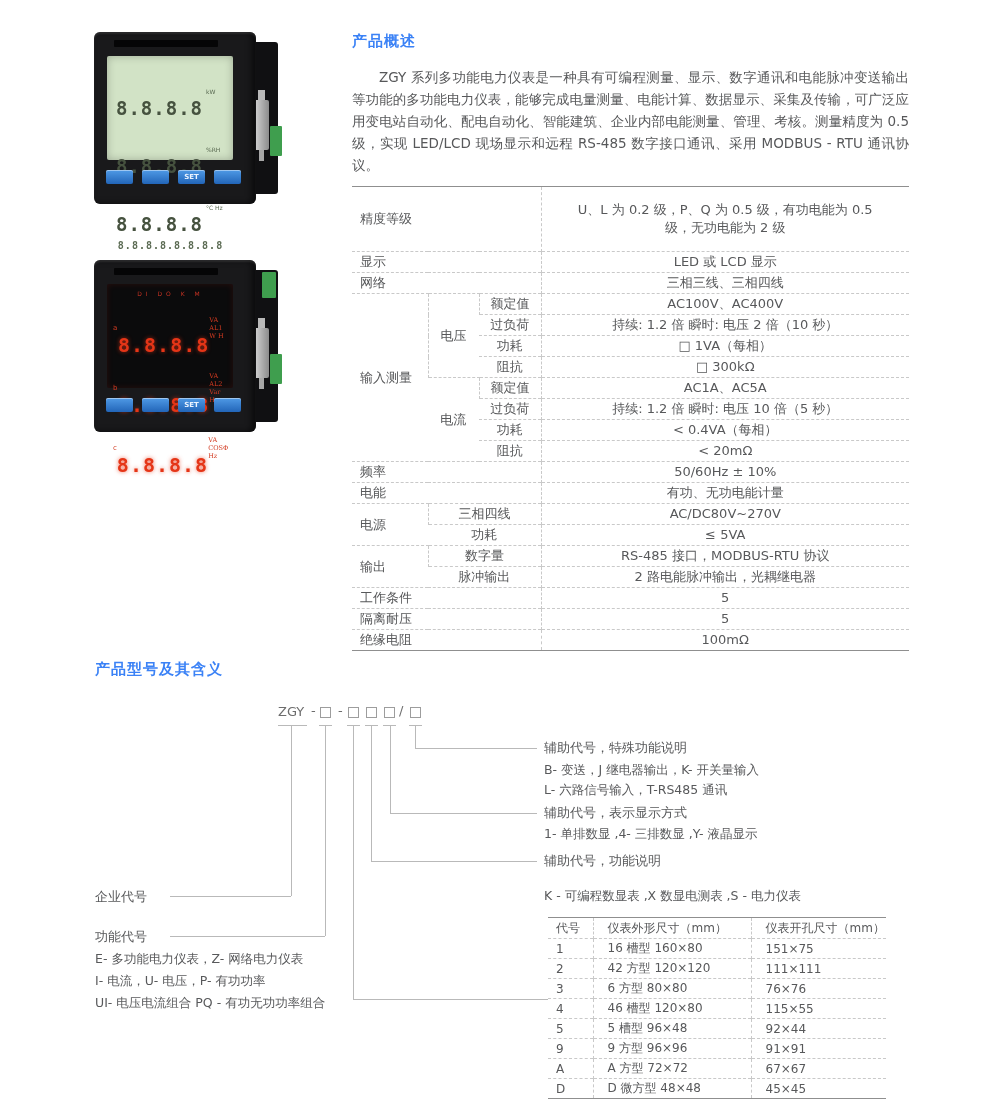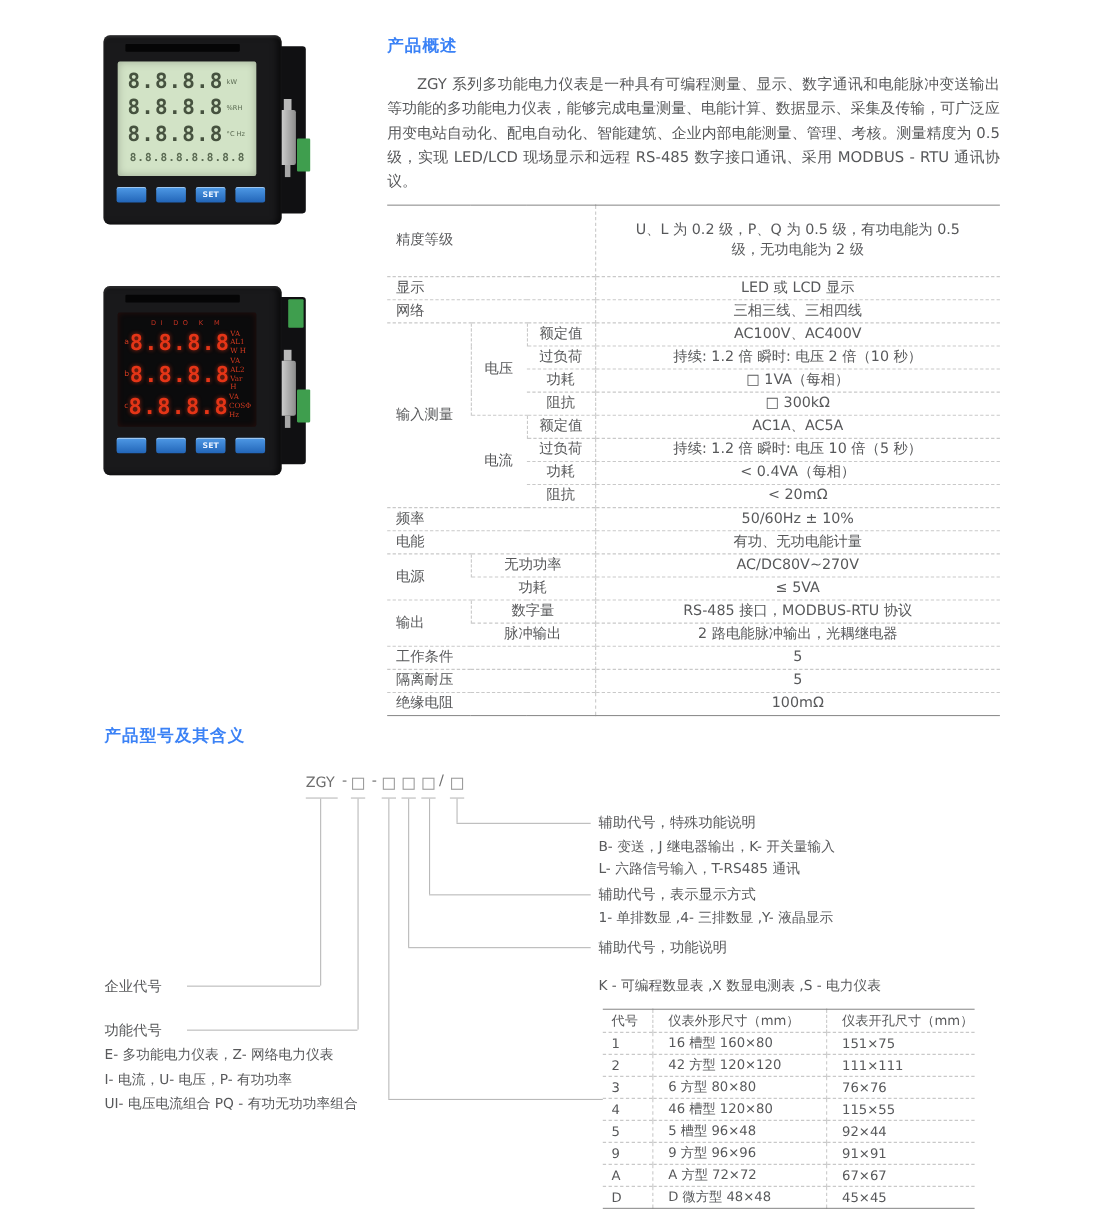--- a/index.html
+++ b/index.html
@@ -63,21 +63,21 @@
              box-shadow:0 -14px 0 -4px #b9b9b9, 0 16px 0 -5px #a7a7a7; }
   .m-term  { position:absolute; left:176px; top:98px; width:12px; height:30px; background:#3f9e4e; border-radius:1px; }
   .m-term2 { position:absolute; left:168px; top:16px; width:14px; height:26px; background:#3f9e4e; border-radius:1px; }
   .m-case  { position:absolute; left:0; top:4px; width:162px; height:172px; background:#19191b;
              border-radius:6px; box-shadow:inset 0 2px 2px rgba(255,255,255,.10), inset -4px 0 6px rgba(0,0,0,.6); }
   .m-vent  { position:absolute; left:20px; top:8px; width:104px; height:7px; background:#050506; border-radius:1px; }
   .m-screen { position:absolute; left:13px; top:24px; width:126px; height:104px; border-radius:2px; padding:6px 5px 4px 6px; }
   .lcd-screen { background:#d2e3c6; box-shadow:inset 0 0 8px rgba(0,0,0,.25); }
   .led-screen { background:#0b0b0c; box-shadow:inset 0 0 6px rgba(255,40,20,.12); }
   .scr-row { display:flex; align-items:center; }
-  .digits { font-family:"DejaVu Sans Mono",monospace; font-weight:bold; }
+  .digits { font-family:"DejaVu Sans Mono",monospace; font-weight:bold;margin-top:34px; }
   .lcd-screen .digits { font-size:19px; line-height:24px; color:#46523f; letter-spacing:1px; flex:1; text-align:center; }
   .lcd-unit { font-size:6px; color:#5a6a52; width:22px; }
   .lcd-bottom { font-family:"DejaVu Sans Mono",monospace; font-weight:bold; font-size:10px;
                 color:#5a6a52; text-align:center; letter-spacing:1px; margin-top:4px; }
   .led-top { font-size:6px; color:#c43222; letter-spacing:4px; text-align:center; margin-bottom:1px; }
   .led-screen .digits { font-size:20px; line-height:26px; color:#e53517; letter-spacing:1px; flex:1; text-align:center;
                         text-shadow:0 0 4px rgba(229,53,23,.7); }
   .led-phase { font-size:7px; color:#d23a20; width:8px; }
   .led-units { width:30px; display:flex; flex-direction:column; justify-content:center; }
   .led-units span { font-size:6.5px; line-height:8px; color:#d23a20; font-family:"DejaVu Serif","Liberation Serif",serif; }
@@ -225,21 +225,21 @@
         <tr>
           <td colspan="3" class="lab">频率</td>
           <td class="val">50/60Hz ± 10%</td>
         </tr>
         <tr>
           <td colspan="3" class="lab">电能</td>
           <td class="val">有功、无功电能计量</td>
         </tr>
         <tr>
           <td rowspan="2" class="lab">电源</td>
-          <td colspan="2" class="sub">无功功率</td>
+          <td colspan="2" class="sub">三相四线</td>
           <td class="val">AC/DC80V~270V</td>
         </tr>
         <tr>
           <td colspan="2" class="sub">功耗</td>
           <td class="val">≤ 5VA</td>
         </tr>
         <tr>
           <td rowspan="2" class="lab">输出</td>
           <td colspan="2" class="sub">数字量</td>
           <td class="val">RS-485 接口，MODBUS-RTU 协议</td>

